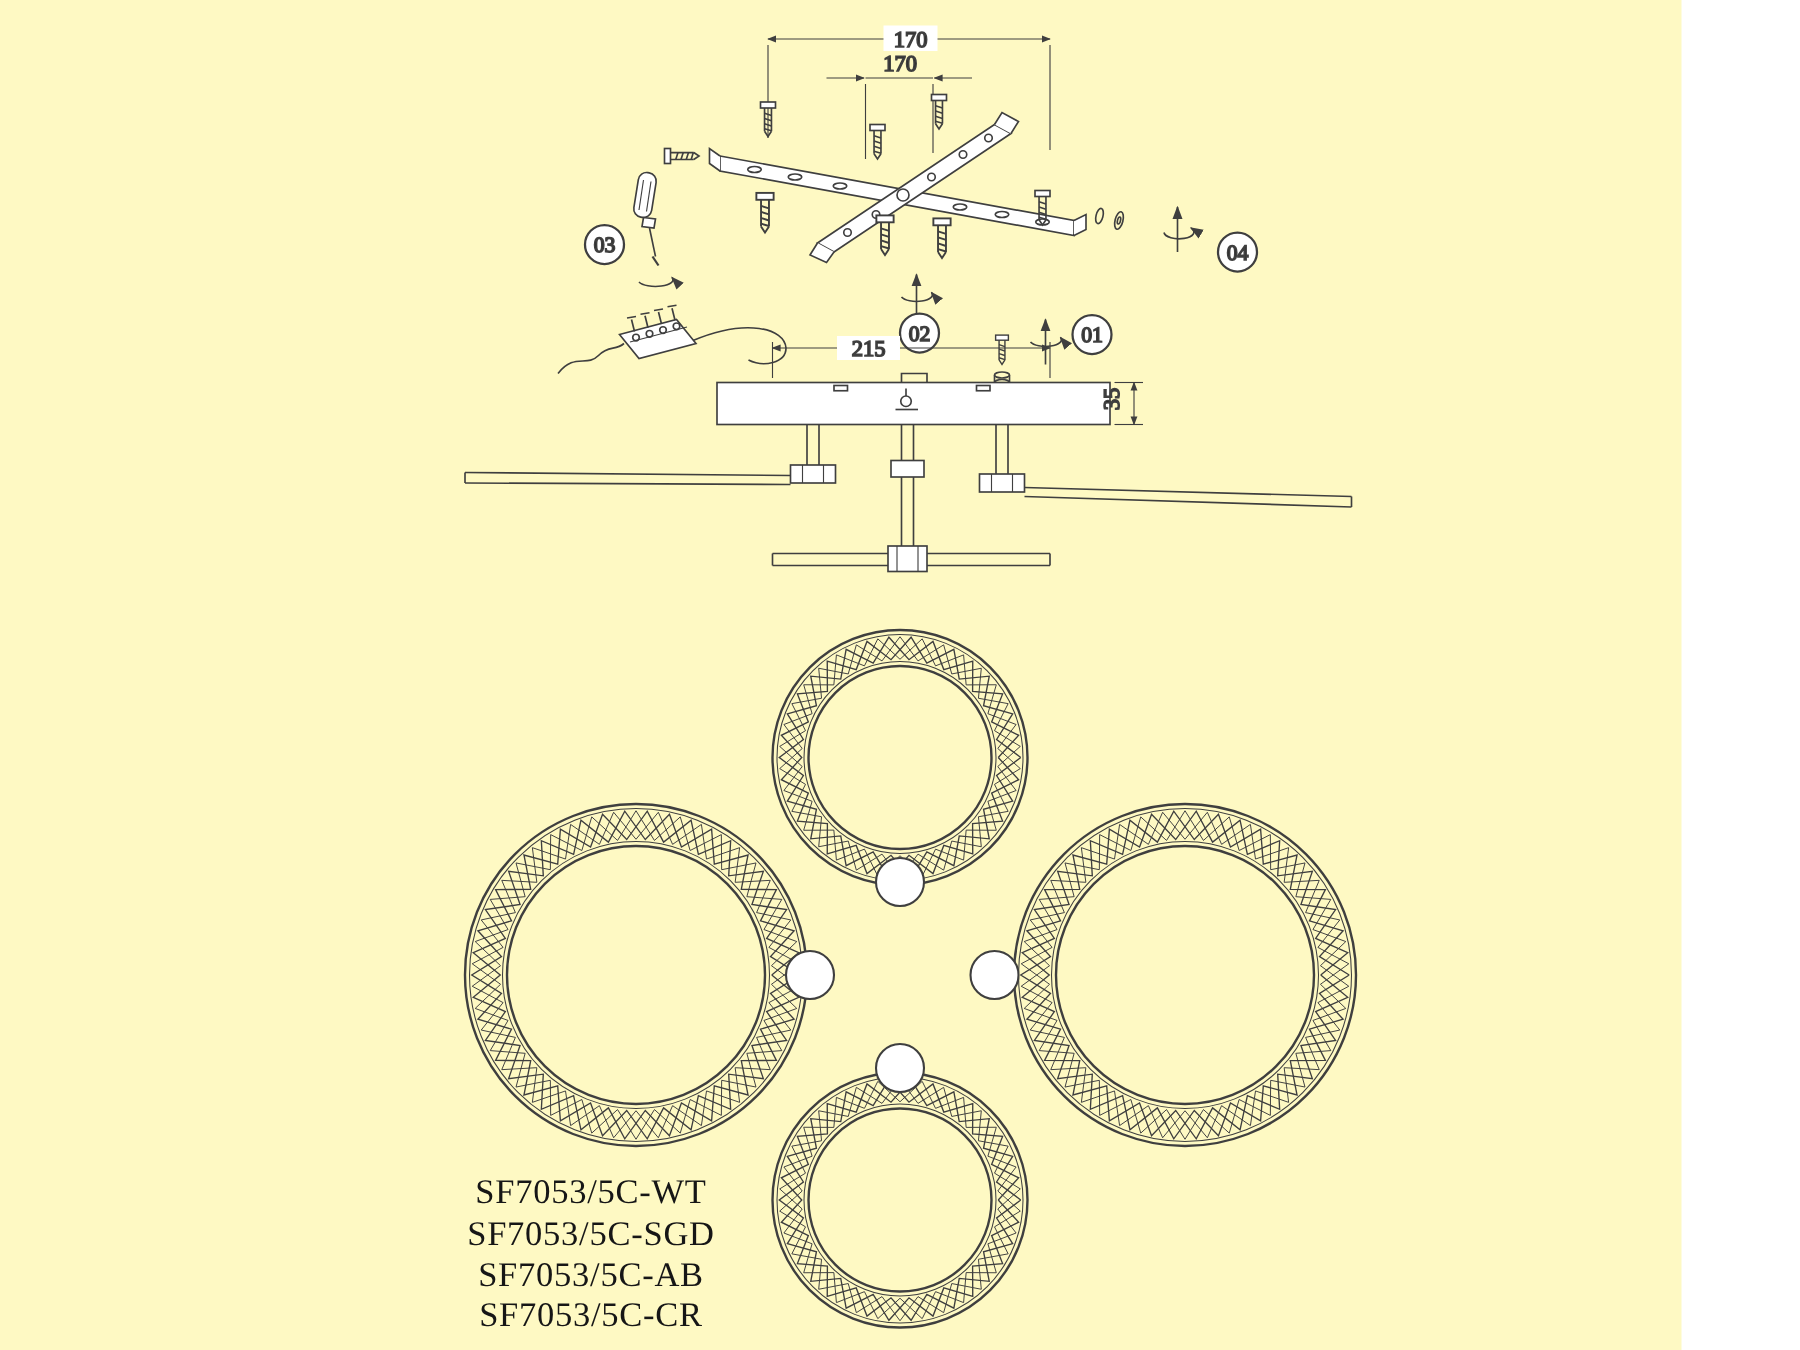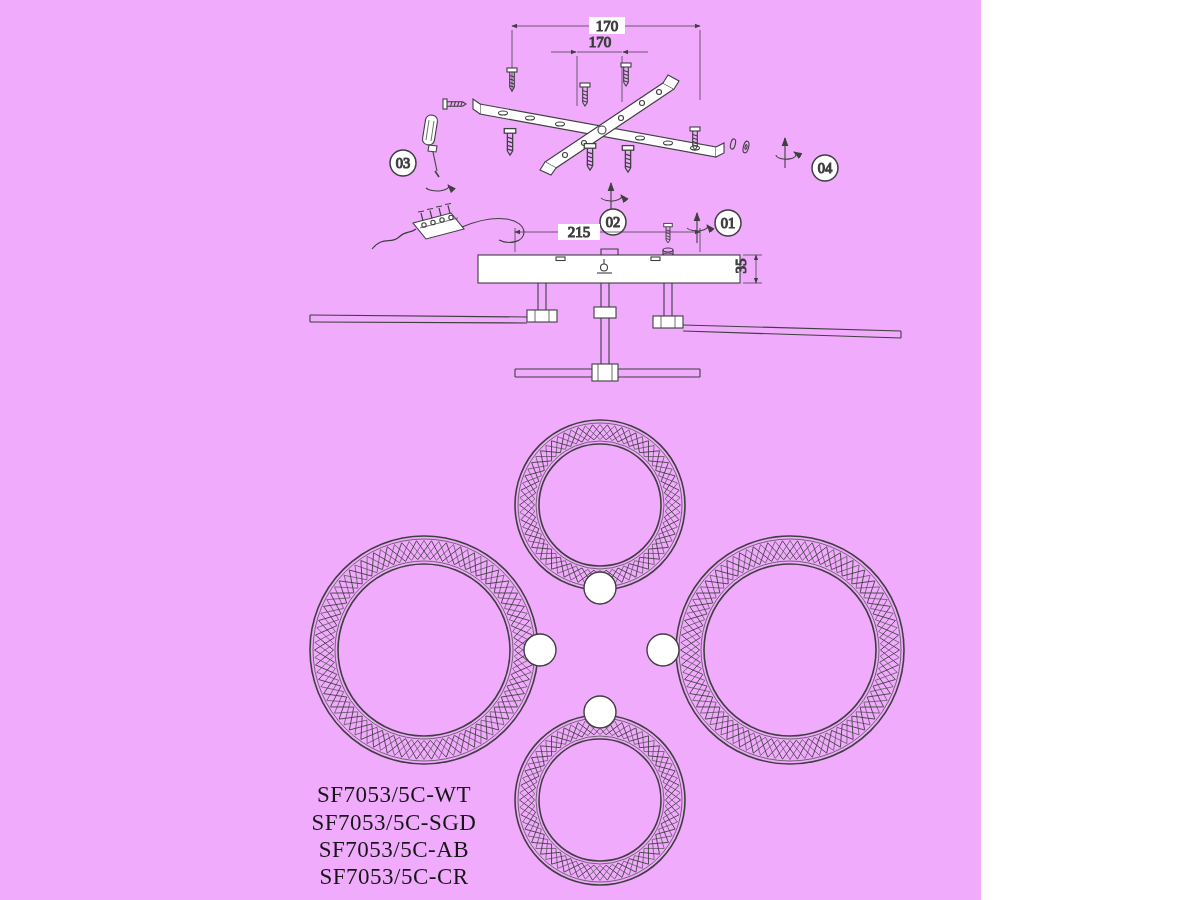--- a/index.html
+++ b/index.html
@@ -1,16 +1,16 @@
 <!DOCTYPE html>
 <html><head>
 <meta charset="utf-8">
 <style>
   html,body{margin:0;padding:0;background:#ffffff;}
-  .stage{position:relative;width:981px;height:900px;background:#f0abfc;overflow:hidden;
+  .stage{position:relative;width:1121px;height:900px;background:#fef9c3;overflow:hidden;
          font-family:"Liberation Serif","DejaVu Serif",serif;}
   svg{display:block;}
   .ln{stroke:#3f3f3f;fill:none;stroke-width:1.1;}
   .lnw{stroke:#3f3f3f;fill:#ffffff;stroke-width:1.1;}
   .thin{stroke-width:0.75;}
   .thk{stroke-width:1.5;}
   .wh{fill:#ffffff;stroke:none;}
   text{fill:#161616;font-family:"Liberation Serif","DejaVu Serif",serif;}
   .dim-text{font-size:15px;}
   .badge-text{font-size:14.5px;}

